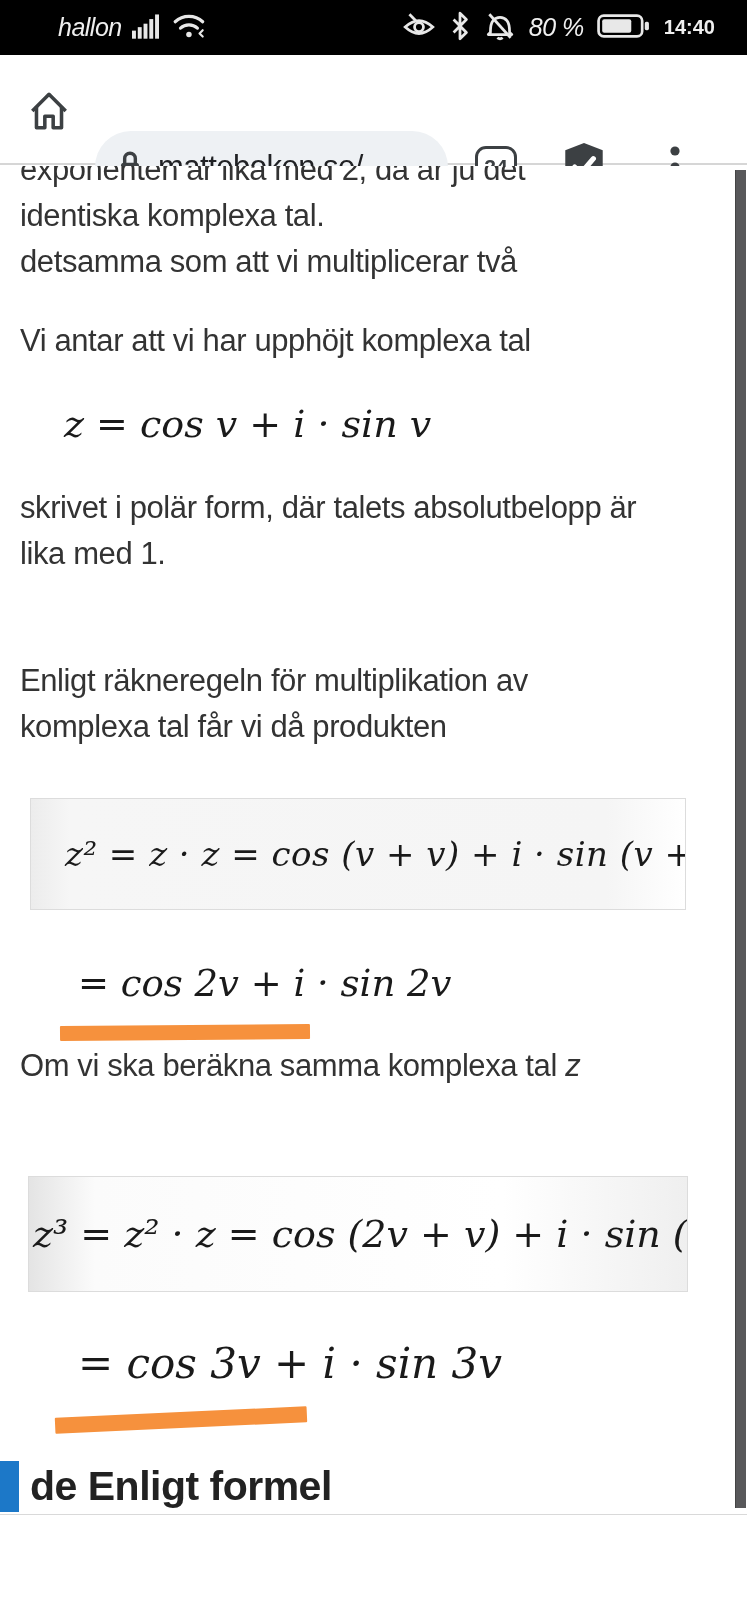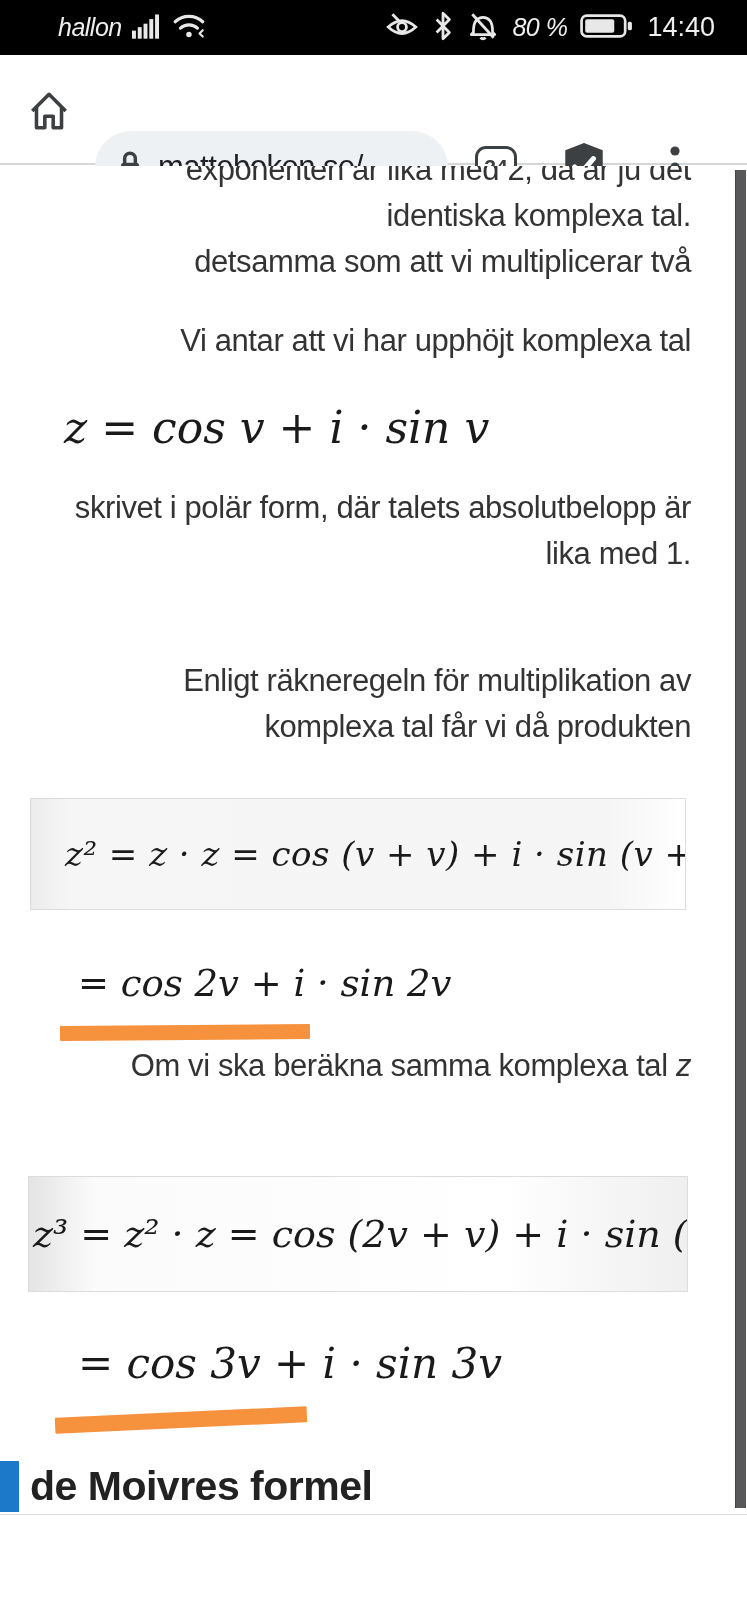--- a/index.html
+++ b/index.html
@@ -11,53 +11,53 @@
   html,body{width:747px;height:1600px;overflow:hidden;background:#fff;
     font-family:"Liberation Sans",sans-serif;}
   body{position:relative;}
 
   
   .status-bar{position:absolute;top:0;left:0;width:747px;height:55px;background:#000;
     color:#efefef;display:flex;align-items:center;}
   .sb-left{display:flex;align-items:center;gap:10px;margin-left:58px;}
   .sb-right{display:flex;align-items:center;gap:13px;margin-left:auto;margin-right:32px;}
   .sb-text{font-size:25px;letter-spacing:-0.5px;font-style:italic;}
-  .sb-time{font-size:27px;}
+  .sb-time{font-size:20px;font-weight:bold;}
 
   
   .toolbar{position:absolute;top:55px;left:0;width:747px;height:110px;background:#fff;
     border-bottom:2px solid #d6d6d6;}
   .toolbar button{background:none;border:none;padding:0;cursor:pointer;}
   .home-btn{position:absolute;left:25px;top:32px;}
   .url-pill{position:absolute;left:95px;top:76px;width:353px;height:72px;border-radius:36px;
     background:#eef1f4;display:flex;align-items:center;padding:0 22px;cursor:pointer;}
   .url-text{font-size:31px;color:#202124;margin-left:15px;letter-spacing:-0.5px;}
   .tabs-btn{position:absolute;left:475px;top:91px;width:42px;height:42px;
     border:3px solid #3c4043 !important;border-radius:11px;display:flex;align-items:center;
     justify-content:center;background:#fff !important;}
   .tabs-count{font-size:21px;font-weight:bold;color:#3c4043;}
   .shield-btn{position:absolute;left:561px;top:86px;}
   .menu-btn{position:absolute;left:662px;top:86px;width:26px;height:52px;}
 
   
   .content{position:absolute;top:166px;left:0;width:747px;height:1348px;overflow:hidden;
     background:#fff;color:#333;}
-  .para{position:absolute;left:26px;width:665px;text-align:right;}
+  .para{position:absolute;left:20px;width:665px;}
   .line{height:46px;line-height:46px;font-size:31px;letter-spacing:-0.4px;white-space:nowrap;}
   .math{position:absolute;font-family:"DejaVu Serif",serif;font-style:italic;color:#1a1a1a;
     white-space:nowrap;}
   .math-box{position:absolute;border:1px solid #dcdcdc;display:flex;align-items:center;
     overflow:hidden;}
   .box1{left:30px;top:632px;width:656px;height:112px;
     background:linear-gradient(to right,#ececec 0%,#f6f6f6 6%,#f5f5f5 88%,#ffffff 100%);}
   .box1 .math{position:static;font-size:34px;padding-left:34px;letter-spacing:0.5px;}
   .box2{left:28px;top:1010px;width:660px;height:116px;
     background:linear-gradient(to right,#e4e4e4 0%,#fbfbfb 10%,#ffffff 72%,#efefef 100%);}
   .box2 .math{position:static;font-size:38px;padding-left:4px;}
-  .m1{left:64px;top:236px;font-size:44px;}
+  .m1{left:64px;top:236px;font-size:38px;}
   .m2{left:78px;top:796px;font-size:37px;}
   .m3{left:78px;top:1173px;font-size:42px;font-style:italic;}
   .hl-bar{position:absolute;background:var(--accent-orange);border-radius:1px;}
   .bar1{left:60px;top:859px;width:250px;height:15px;transform:rotate(-0.5deg);}
   .bar2{left:55px;top:1246px;width:252px;height:16px;transform:rotate(-2.6deg);}
   .p1{top:-19px;} .p2{top:152px;} .p3{top:319px;} .p4{top:492px;} .p5{top:877px;}
   .heading-row{position:absolute;left:0;top:1295px;width:747px;height:60px;display:flex;}
   .heading-accent{width:19px;height:51px;background:var(--heading-blue);}
   .heading-text{margin-left:11px;font-size:41px;font-weight:bold;color:#222;
     line-height:50px;letter-spacing:-0.5px;}
@@ -205,21 +205,21 @@
 
   <div class="math-box box2">
     <div class="math">z³ = z² · z = cos (2v + v) + i · sin (2v + v)</div>
   </div>
 
   <div class="math m3">= cos 3v + i · sin 3v</div>
   <div class="hl-bar bar2"></div>
 
   <div class="heading-row">
     <div class="heading-accent"></div>
-    <div class="heading-text">de Moivres formel</div>
+    <div class="heading-text">de Enligt formel</div>
   </div>
 </div>
 
 <div class="scrollbar"></div>
 
 <div class="navbar">
   
   
   
 </div>

